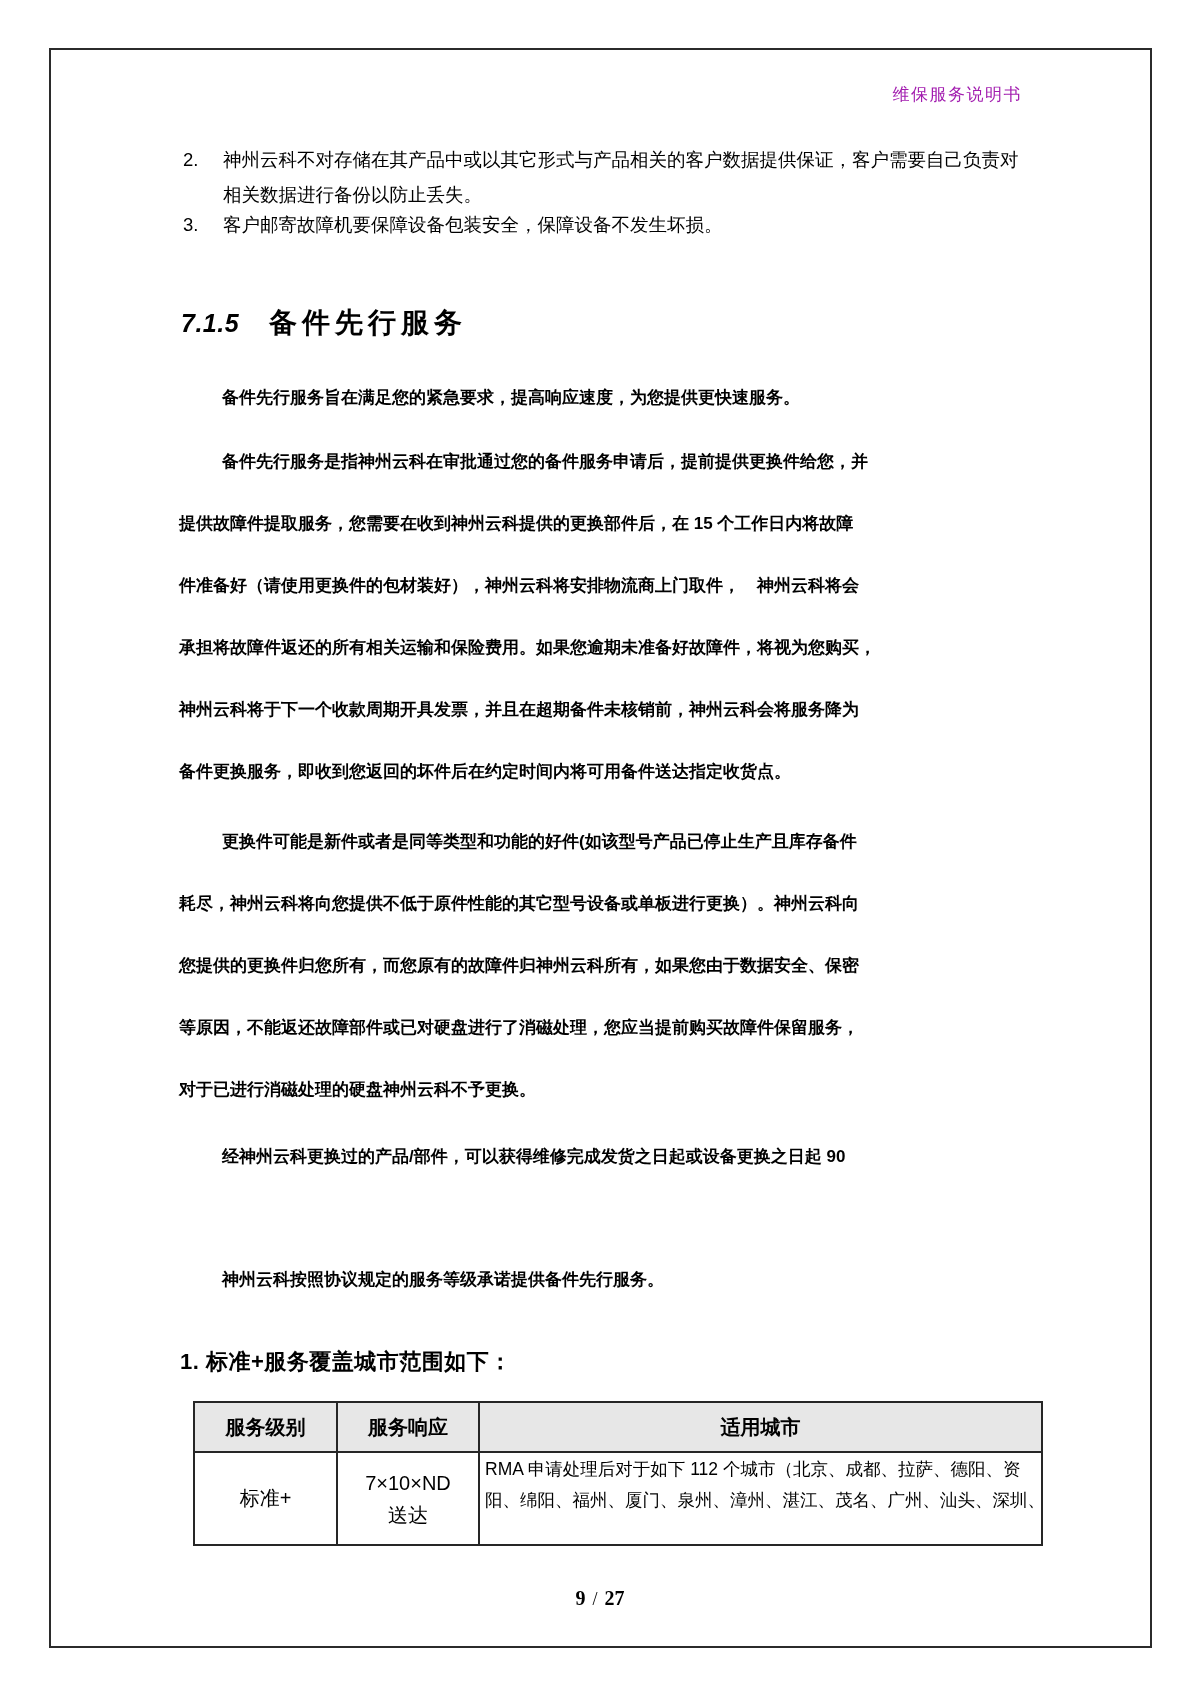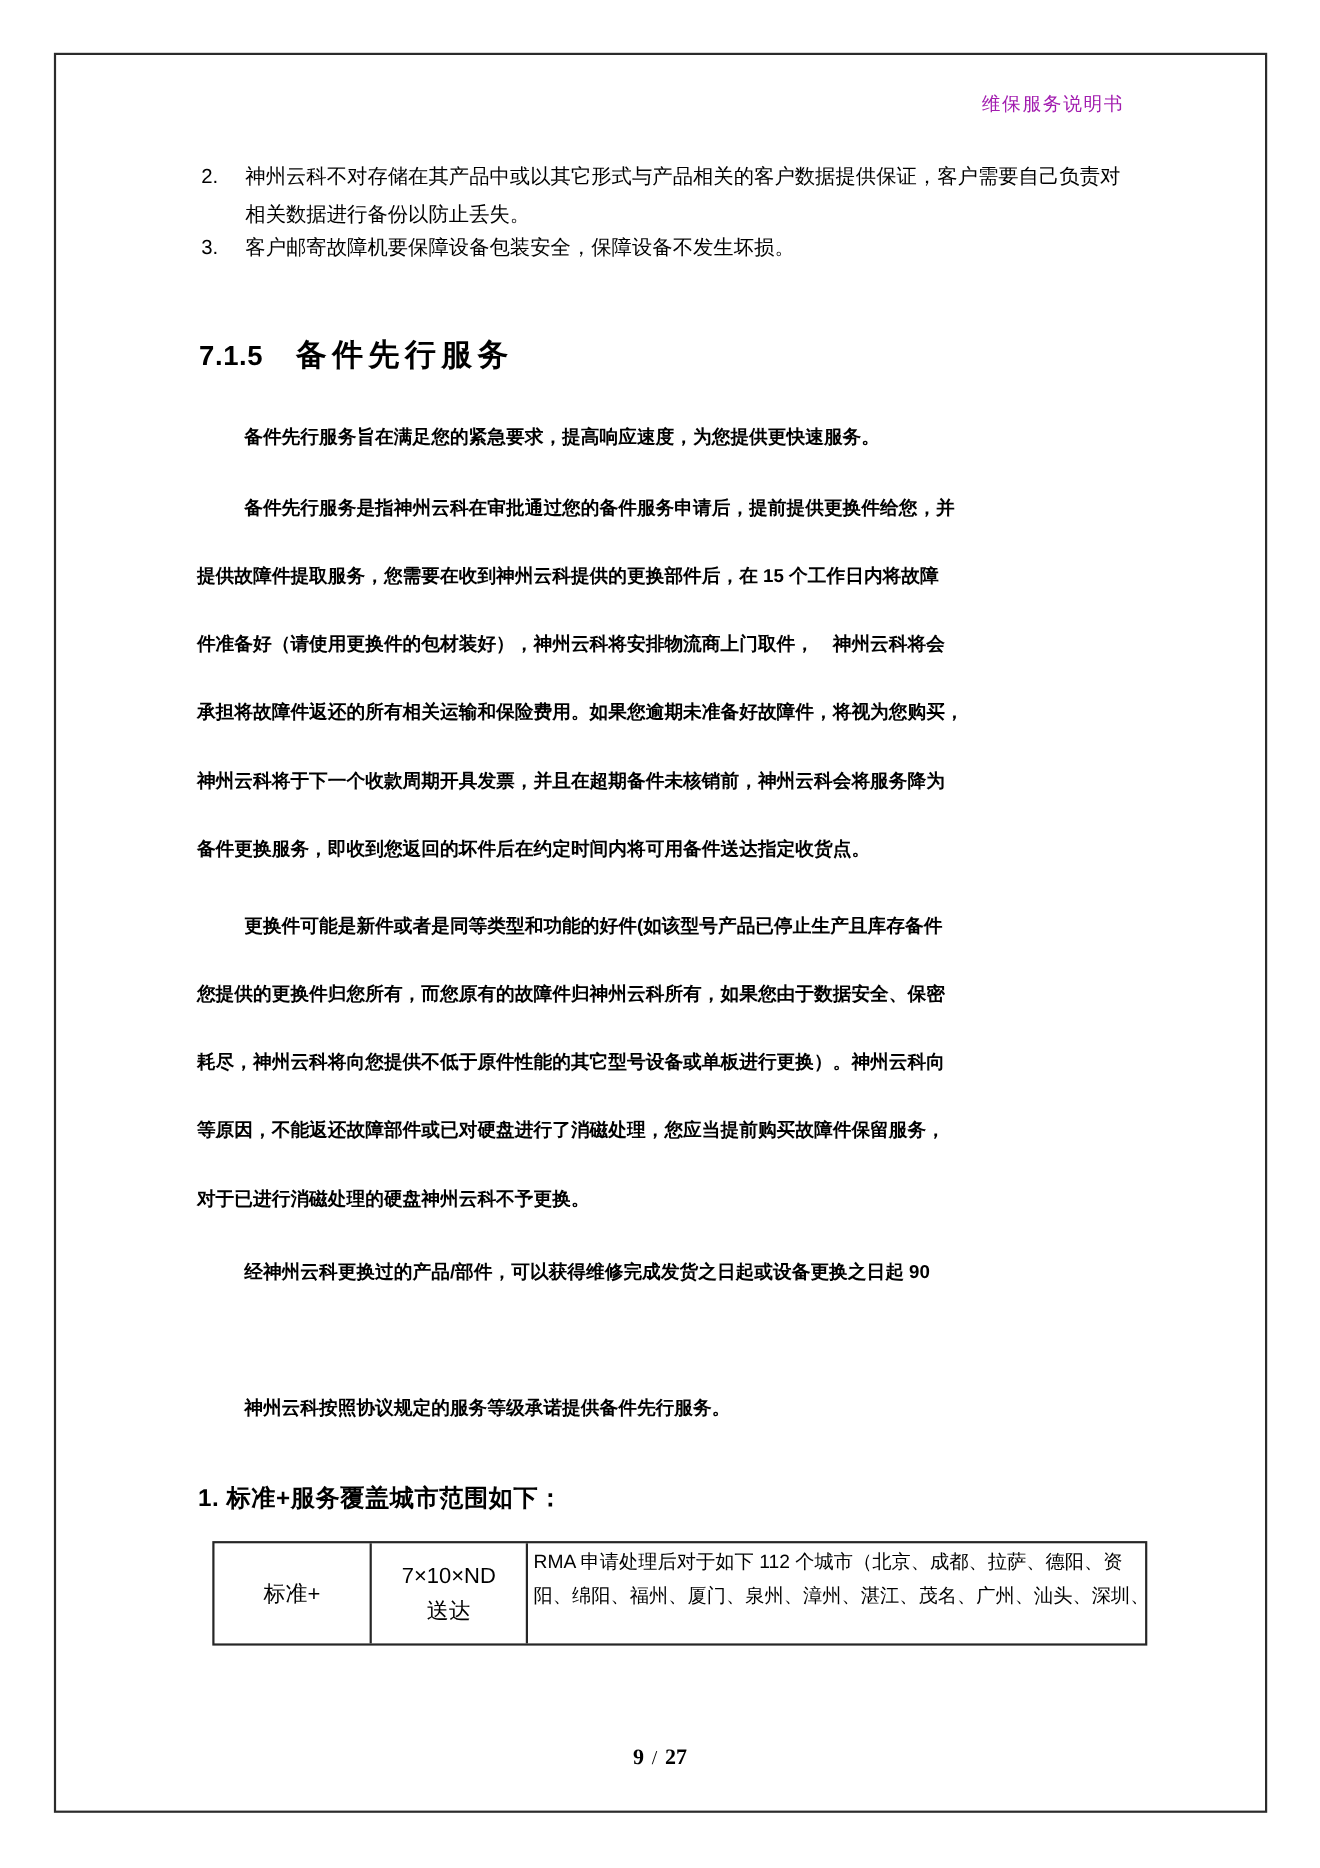--- a/index.html
+++ b/index.html
@@ -26,21 +26,21 @@
     font-size:18.5px;line-height:35px;
   }
   .list-num{width:40px;flex:none;}
   .list-text{flex:1;}
   .list-text div{white-space:nowrap;}
   
   .section-heading{
     left:181px;top:303px;font-size:28px;font-weight:600;line-height:40px;
     white-space:nowrap;
   }
-  .section-num{font-size:25px;margin-right:30px;letter-spacing:0.5px;}
+  .section-num{font-size:25px;margin-right:30px;letter-spacing:0.5px;font-style:italic;}
   .section-title{letter-spacing:5px;}
   
   .para{left:179px;width:847px;font-size:17px;line-height:62px;font-weight:bold;}
   .pline{white-space:nowrap;}
   .ind{padding-left:43px;}
   
   .subheading{
     left:180px;top:1347px;font-size:22px;font-weight:bold;line-height:30px;
     white-space:nowrap;letter-spacing:0.5px;
   }
@@ -102,37 +102,42 @@
   <div class="pline ind">备件先行服务是指神州云科在审批通过您的备件服务申请后，提前提供更换件给您，并</div>
   <div class="pline">提供故障件提取服务，您需要在收到神州云科提供的更换部件后，在 15 个工作日内将故障</div>
   <div class="pline">件准备好（请使用更换件的包材装好），神州云科将安排物流商上门取件，　神州云科将会</div>
   <div class="pline">承担将故障件返还的所有相关运输和保险费用。如果您逾期未准备好故障件，将视为您购买，</div>
   <div class="pline">神州云科将于下一个收款周期开具发票，并且在超期备件未核销前，神州云科会将服务降为</div>
   <div class="pline">备件更换服务，即收到您返回的坏件后在约定时间内将可用备件送达指定收货点。</div>
 </div>
 
 <div class="abs para" style="top:811px">
   <div class="pline ind">更换件可能是新件或者是同等类型和功能的好件(如该型号产品已停止生产且库存备件</div>
+  <div class="pline">耗尽，神州云科将向您提供不低于原件性能的其它型号设备或单板进行更换）。神州云科向</div>
   <div class="pline">您提供的更换件归您所有，而您原有的故障件归神州云科所有，如果您由于数据安全、保密</div>
-  <div class="pline">耗尽，神州云科将向您提供不低于原件性能的其它型号设备或单板进行更换）。神州云科向</div>
   <div class="pline">等原因，不能返还故障部件或已对硬盘进行了消磁处理，您应当提前购买故障件保留服务，</div>
   <div class="pline">对于已进行消磁处理的硬盘神州云科不予更换。</div>
 </div>
 
 <div class="abs para" style="top:1126px">
   <div class="pline ind">经神州云科更换过的产品/部件，可以获得维修完成发货之日起或设备更换之日起 90</div>
 </div>
 
 <div class="abs para" style="top:1249px">
   <div class="pline ind">神州云科按照协议规定的服务等级承诺提供备件先行服务。</div>
 </div>
 
 <div class="abs subheading">1. 标准+服务覆盖城市范围如下：</div>
 
 <div class="abs svc-table">
+  <div class="thead">
+    <div class="c1 cellc">服务级别</div>
+    <div class="c2 cellc">服务响应</div>
+    <div class="c3 cellc">适用城市</div>
+  </div>
   <div class="trow">
     <div class="c1 cellc">
       <span>标准+</span>
     </div>
     <div class="c2 cellc">
       <div class="resp-line">7×10×ND</div>
       <div class="resp-line">送达</div>
     </div>
     <div class="c3 cities">
       <div class="cityline">RMA 申请处理后对于如下 112 个城市（北京、成都、拉萨、德阳、资</div>

